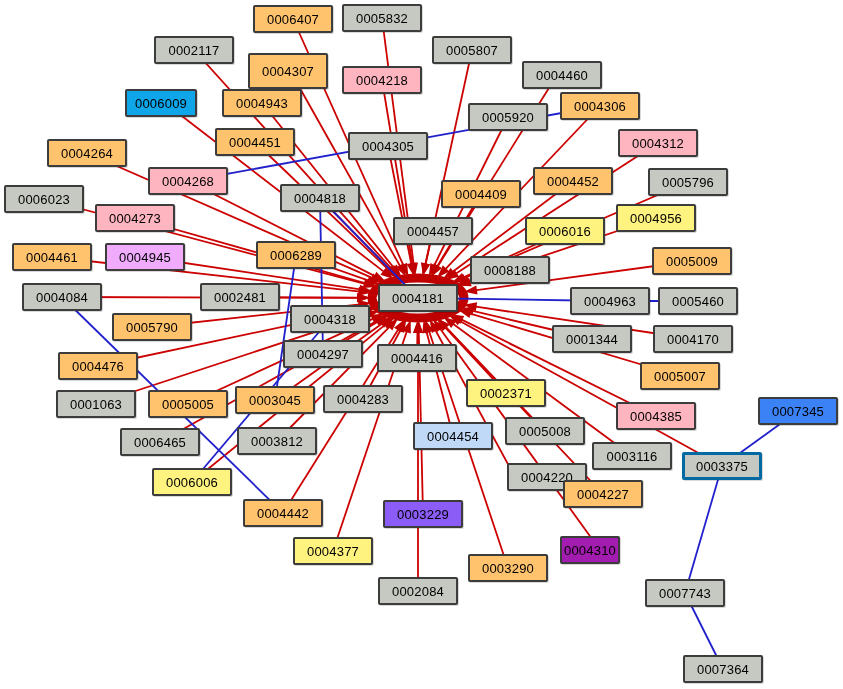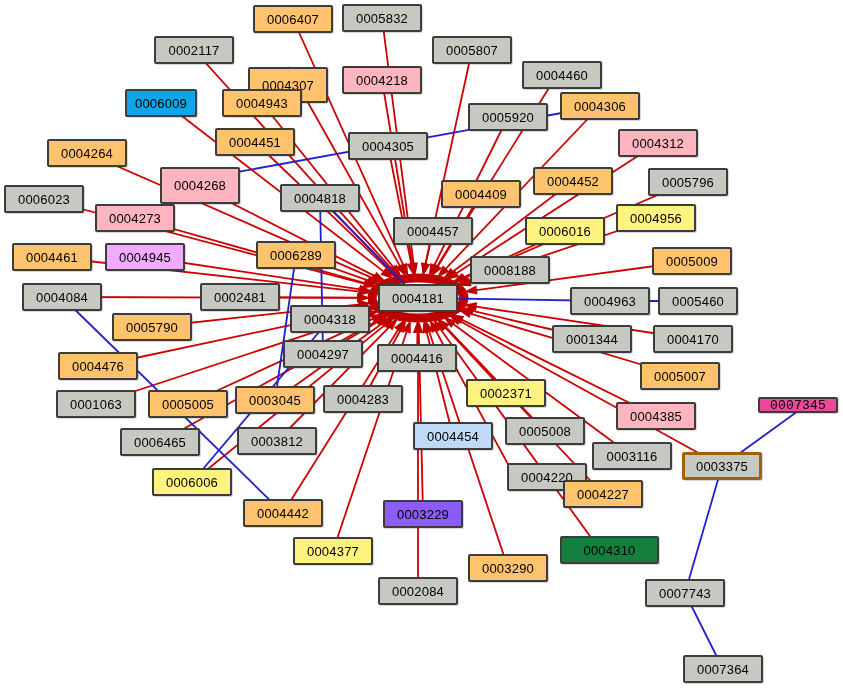--- a/index.html
+++ b/index.html
@@ -16,21 +16,21 @@
     position:absolute;
     box-sizing:border-box;
     border:2px solid #3c3c3c;
     border-radius:2px;
     display:flex;align-items:center;justify-content:center;
     font-size:13px;color:#000;
     letter-spacing:0.2px;
     cursor:default;
     box-shadow:1px 1px 0 rgba(0,0,0,0.15);
   }
-  .node.selected{border:3px solid #a16207;}
+  .node.selected{border:3px solid #0369a1;}
 </style>
 </head>
 <body>
 
 <div id="canvas">
   <svg id="edge-layer" xmlns="http://www.w3.org/2000/svg" width="843" height="689">
       <line x1="293" y1="19" x2="404.66502034523654" y2="268.23632541056804" stroke="#cc0000" stroke-width="1.8"></line>
       <polygon points="408.3448328763383,276.44966697998706 407.1362188939009,262.7460451141643 398.9228773244818,266.425857645266" fill="#c00000"></polygon>
       <line x1="382" y1="18" x2="414.02863134992583" y2="267.11157716608994" stroke="#cc0000" stroke-width="1.8"></line>
       <polygon points="415.17632703278156,276.03809914385675 417.9818053686511,262.5703862234323 409.0552833908843,263.7180819062881" fill="#c00000"></polygon>
@@ -162,33 +162,33 @@
       <line x1="418" y1="298" x2="610" y2="301" stroke="#2121cc" stroke-width="1.8"></line>
       <line x1="610" y1="301" x2="698" y2="301" stroke="#2121cc" stroke-width="1.8"></line>
       <line x1="798" y1="411" x2="722" y2="466" stroke="#2121cc" stroke-width="1.8"></line>
       <line x1="722" y1="466" x2="685" y2="593" stroke="#2121cc" stroke-width="1.8"></line>
       <line x1="685" y1="593" x2="723" y2="669" stroke="#2121cc" stroke-width="1.8"></line>
     </svg>
   <div id="node-layer">
       <div class="node" style="left: 253px; top: 5px; width: 80px; height: 28px; background: rgb(255, 195, 110);">0006407</div>
       <div class="node" style="left: 342px; top: 4px; width: 80px; height: 28px; background: rgb(198, 201, 194);">0005832</div>
       <div class="node" style="left: 154px; top: 36px; width: 80px; height: 28px; background: rgb(198, 201, 194);">0002117</div>
-      <div class="node" style="left: 248px; top: 67px; width: 80px; height: 36px; background: rgb(255, 195, 110);">0004307</div>
+      <div class="node" style="left: 248px; top: 53px; width: 80px; height: 36px; background: rgb(255, 195, 110);">0004307</div>
       <div class="node" style="left: 432px; top: 36px; width: 80px; height: 28px; background: rgb(198, 201, 194);">0005807</div>
       <div class="node" style="left: 522px; top: 53px; width: 80px; height: 28px; background: rgb(198, 201, 194); margin-top: 8px;">0004460</div>
       <div class="node" style="left: 342px; top: 66px; width: 80px; height: 28px; background: rgb(255, 181, 191);">0004218</div>
       <div class="node" style="left: 125px; top: 89px; width: 72px; height: 28px; background: #0ea5e9;">0006009</div>
       <div class="node" style="left: 222px; top: 89px; width: 80px; height: 28px; background: rgb(255, 195, 110);">0004943</div>
       <div class="node" style="left: 560px; top: 92px; width: 80px; height: 28px; background: rgb(255, 195, 110);">0004306</div>
       <div class="node" style="left: 468px; top: 103px; width: 80px; height: 28px; background: rgb(198, 201, 194);">0005920</div>
       <div class="node" style="left: 215px; top: 128px; width: 80px; height: 28px; background: rgb(255, 195, 110);">0004451</div>
       <div class="node" style="left: 348px; top: 132px; width: 80px; height: 28px; background: rgb(198, 201, 194);">0004305</div>
       <div class="node" style="left: 618px; top: 129px; width: 80px; height: 28px; background: rgb(255, 181, 191);">0004312</div>
       <div class="node" style="left: 47px; top: 139px; width: 80px; height: 28px; background: rgb(255, 195, 110);">0004264</div>
-      <div class="node" style="left: 148px; top: 167px; width: 80px; height: 37px; background: rgb(255, 181, 191); margin-left: 12px;">0004268</div>
+      <div class="node" style="left: 148px; top: 167px; width: 80px; height: 28px; background: rgb(255, 181, 191);">0004268</div>
       <div class="node" style="left: 533px; top: 167px; width: 80px; height: 28px; background: rgb(255, 195, 110);">0004452</div>
       <div class="node" style="left: 648px; top: 168px; width: 80px; height: 28px; background: rgb(198, 201, 194);">0005796</div>
       <div class="node" style="left: 441px; top: 180px; width: 80px; height: 28px; background: rgb(255, 195, 110);">0004409</div>
       <div class="node" style="left: 4px; top: 185px; width: 80px; height: 28px; background: rgb(198, 201, 194);">0006023</div>
       <div class="node" style="left: 280px; top: 184px; width: 80px; height: 28px; background: rgb(198, 201, 194);">0004818</div>
       <div class="node" style="left: 95px; top: 204px; width: 80px; height: 28px; background: rgb(255, 181, 191);">0004273</div>
       <div class="node" style="left: 616px; top: 204px; width: 80px; height: 28px; background: rgb(255, 243, 128);">0004956</div>
       <div class="node" style="left: 525px; top: 217px; width: 80px; height: 28px; background: rgb(255, 243, 128);">0006016</div>
       <div class="node" style="left: 393px; top: 217px; width: 80px; height: 28px; background: rgb(198, 201, 194);">0004457</div>
       <div class="node" style="left: 256px; top: 241px; width: 80px; height: 28px; background: rgb(255, 195, 110);">0006289</div>
@@ -207,33 +207,33 @@
       <div class="node" style="left: 653px; top: 325px; width: 80px; height: 28px; background: rgb(198, 201, 194);">0004170</div>
       <div class="node" style="left: 283px; top: 340px; width: 80px; height: 28px; background: rgb(198, 201, 194);">0004297</div>
       <div class="node" style="left: 377px; top: 344px; width: 80px; height: 28px; background: rgb(198, 201, 194);">0004416</div>
       <div class="node" style="left: 58px; top: 352px; width: 80px; height: 28px; background: rgb(255, 195, 110);">0004476</div>
       <div class="node" style="left: 640px; top: 362px; width: 80px; height: 28px; background: rgb(255, 195, 110);">0005007</div>
       <div class="node" style="left: 466px; top: 379px; width: 80px; height: 28px; background: rgb(255, 243, 128);">0002371</div>
       <div class="node" style="left: 323px; top: 385px; width: 80px; height: 28px; background: rgb(198, 201, 194);">0004283</div>
       <div class="node" style="left: 235px; top: 386px; width: 80px; height: 28px; background: rgb(255, 195, 110);">0003045</div>
       <div class="node" style="left: 56px; top: 390px; width: 80px; height: 28px; background: rgb(198, 201, 194);">0001063</div>
       <div class="node" style="left: 148px; top: 390px; width: 80px; height: 28px; background: rgb(255, 195, 110);">0005005</div>
-      <div class="node" style="left: 758px; top: 397px; width: 80px; height: 16px; background: #ec4899; font-family: Liberation Mono, monospace;">0007345</div>
+      <div class="node" style="left: 758px; top: 397px; width: 80px; height: 28px; background: #3b82f6;">0007345</div>
       <div class="node" style="left: 616px; top: 402px; width: 80px; height: 28px; background: rgb(255, 181, 191);">0004385</div>
       <div class="node" style="left: 505px; top: 417px; width: 80px; height: 28px; background: rgb(198, 201, 194);">0005008</div>
       <div class="node" style="left: 413px; top: 422px; width: 80px; height: 28px; background: rgb(191, 217, 247);">0004454</div>
       <div class="node" style="left: 237px; top: 427px; width: 80px; height: 28px; background: rgb(198, 201, 194);">0003812</div>
       <div class="node" style="left: 120px; top: 428px; width: 80px; height: 28px; background: rgb(198, 201, 194);">0006465</div>
       <div class="node" style="left: 592px; top: 442px; width: 80px; height: 28px; background: rgb(198, 201, 194);">0003116</div>
       <div class="node selected" style="left: 682px; top: 452px; width: 80px; height: 28px; background: rgb(198, 201, 194);">0003375</div>
       <div class="node" style="left: 475px; top: 463px; width: 80px; height: 28px; background: rgb(198, 201, 194); margin-left: 32px;">0004220</div>
       <div class="node" style="left: 152px; top: 468px; width: 80px; height: 28px; background: rgb(255, 243, 128);">0006006</div>
       <div class="node" style="left: 563px; top: 480px; width: 80px; height: 28px; background: rgb(255, 195, 110);">0004227</div>
       <div class="node" style="left: 243px; top: 499px; width: 80px; height: 28px; background: rgb(255, 195, 110);">0004442</div>
       <div class="node" style="left: 383px; top: 500px; width: 80px; height: 28px; background: #8b5cf6;">0003229</div>
-      <div class="node" style="left: 560px; top: 536px; width: 99px; height: 28px; background: #15803d;">0004310</div>
+      <div class="node" style="left: 560px; top: 536px; width: 60px; height: 28px; background: #a21caf;">0004310</div>
       <div class="node" style="left: 293px; top: 537px; width: 80px; height: 28px; background: rgb(255, 243, 128);">0004377</div>
       <div class="node" style="left: 468px; top: 554px; width: 80px; height: 28px; background: rgb(255, 195, 110);">0003290</div>
       <div class="node" style="left: 378px; top: 577px; width: 80px; height: 28px; background: rgb(198, 201, 194);">0002084</div>
       <div class="node" style="left: 645px; top: 579px; width: 80px; height: 28px; background: rgb(198, 201, 194);">0007743</div>
       <div class="node" style="left: 683px; top: 655px; width: 80px; height: 28px; background: rgb(198, 201, 194);">0007364</div>
     </div>
 </div>
 
 </body></html>

